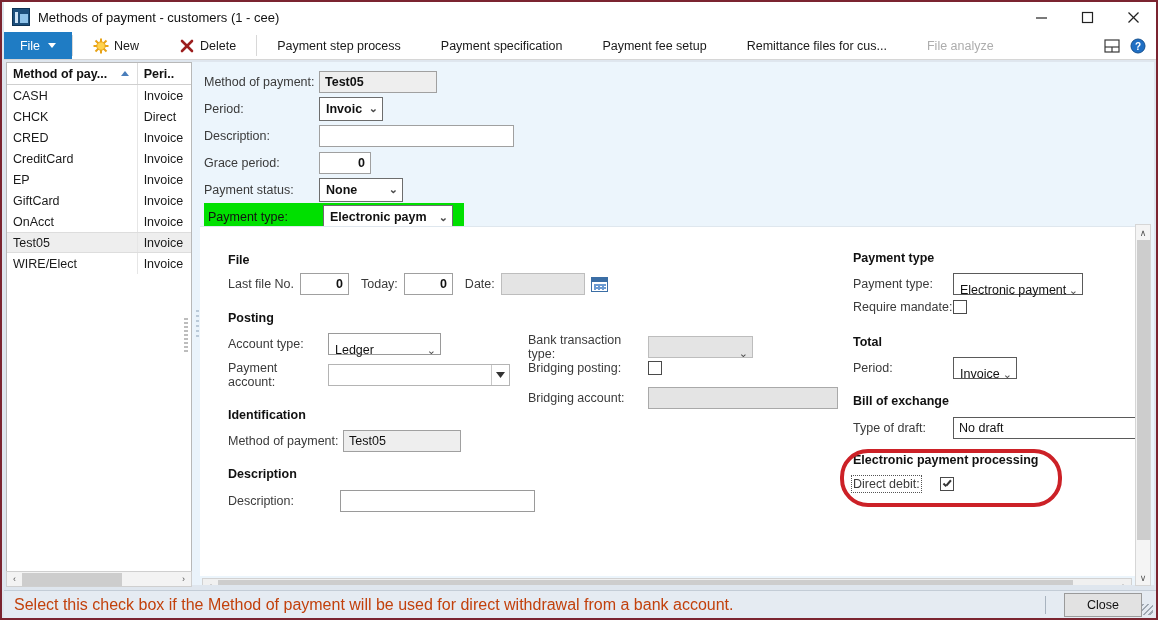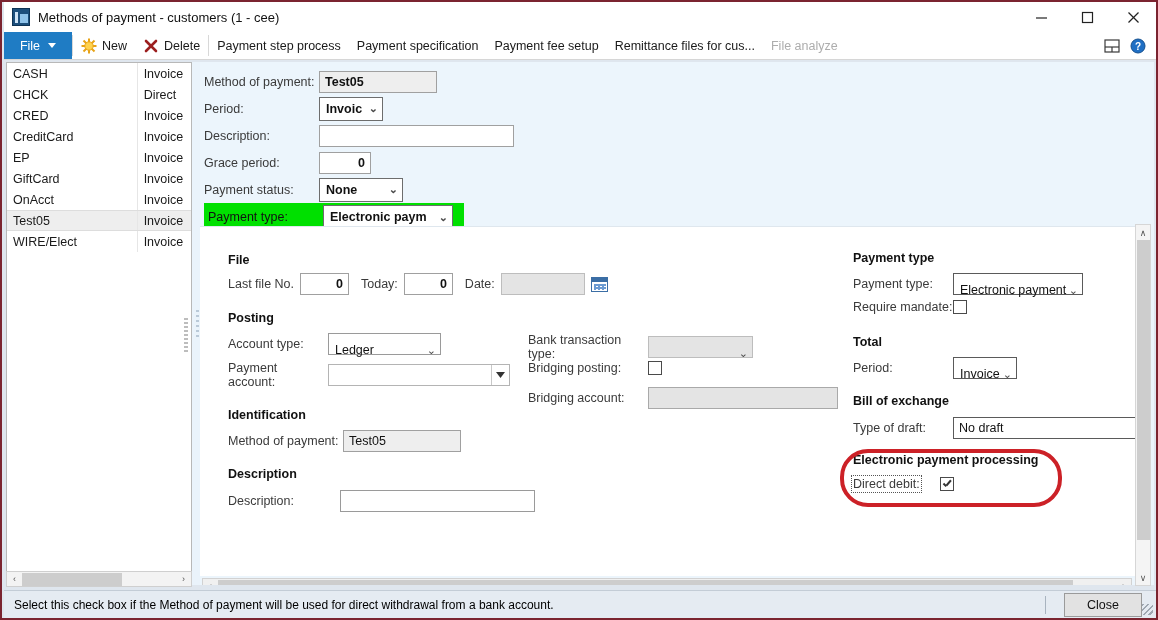--- a/index.html
+++ b/index.html
@@ -62,21 +62,21 @@
     display: flex; align-items: center; justify-content: center;
     gap: 8px; font-size: 12.5px; flex: none;
   }
   .caret-down {
     width: 0; height: 0; border-left: 4px solid transparent;
     border-right: 4px solid transparent; border-top: 5px solid #fff;
   }
   .tb-sep { width: 1px; background: #d8d8d8; margin: 3px 0; flex: none; }
   .tb-item {
     display: flex; align-items: center; gap: 5px;
-    padding: 0 8px; font-size: 12.5px; color: #1a1a1a;
+    padding: 0 20px; font-size: 12.5px; color: #1a1a1a;
     white-space: nowrap; flex: none;
   }
   .tb-item.disabled { color: #adadad; }
   .ico { width: 16px; height: 16px; flex: none; display: block; }
   #ribbon-right { margin-left: auto; display: flex; align-items: center; gap: 10px; padding-right: 10px; }
 
   
   #left-pane {
     position: absolute; left: 4px; top: 60px;
     width: 186px; height: 523px;
@@ -257,21 +257,21 @@
   #pane-vthumb { width: 13px; background: #cdcdcd; height: 300px; }
 
   
   #statusbar {
     position: absolute; left: 2px; top: 588px;
     width: 1152px; height: 28px;
     background: #e5ebf2;
     border-top: 1px solid #c3ccd6;
     display: flex; align-items: center;
   }
-  #status-text { font-size: 12px; color: #000000; padding-left: 10px; }
+  #status-text { font-size: 16px; color: #c2410c; padding-left: 10px; }
   #status-div { width: 1px; height: 18px; background: #a8b3bf; margin-left: auto; }
   #close-btn {
     width: 78px; height: 24px; margin-left: 18px; margin-right: 14px;
     background: #e2e2e2; border: 1px solid #9a9a9a;
     display: flex; align-items: center; justify-content: center;
     font-size: 12.5px; color: #111;
   }
   #resize-grip {
     position: absolute; right: 3px; bottom: 3px;
     width: 11px; height: 11px;
@@ -370,20 +370,29 @@
       <span class="ico">
         <svg viewBox="0 0 16 16" width="16" height="16">
           <circle cx="8" cy="8" r="7" fill="#1f6fc4" stroke="#15508f" stroke-width="1"></circle>
           <text x="8" y="12" font-size="10" font-family="Liberation Sans, sans-serif" fill="#fff" text-anchor="middle" font-weight="bold">?</text>
         </svg>
       </span>
     </div>
   </div>
 
   <div id="left-pane">
+    <div id="grid-head">
+      <div class="gh col1">
+        <span>Method of pay...</span>
+        <span class="sort-asc"></span>
+      </div>
+      <div class="gh col2">
+        <span>Peri..</span>
+      </div>
+    </div>
     <div id="grid-body">
         <div class="grow">
           <div class="gc1">CASH</div>
           <div class="gc2">Invoice</div>
         </div>
         <div class="grow">
           <div class="gc1">CHCK</div>
           <div class="gc2">Direct</div>
         </div>
         <div class="grow">

